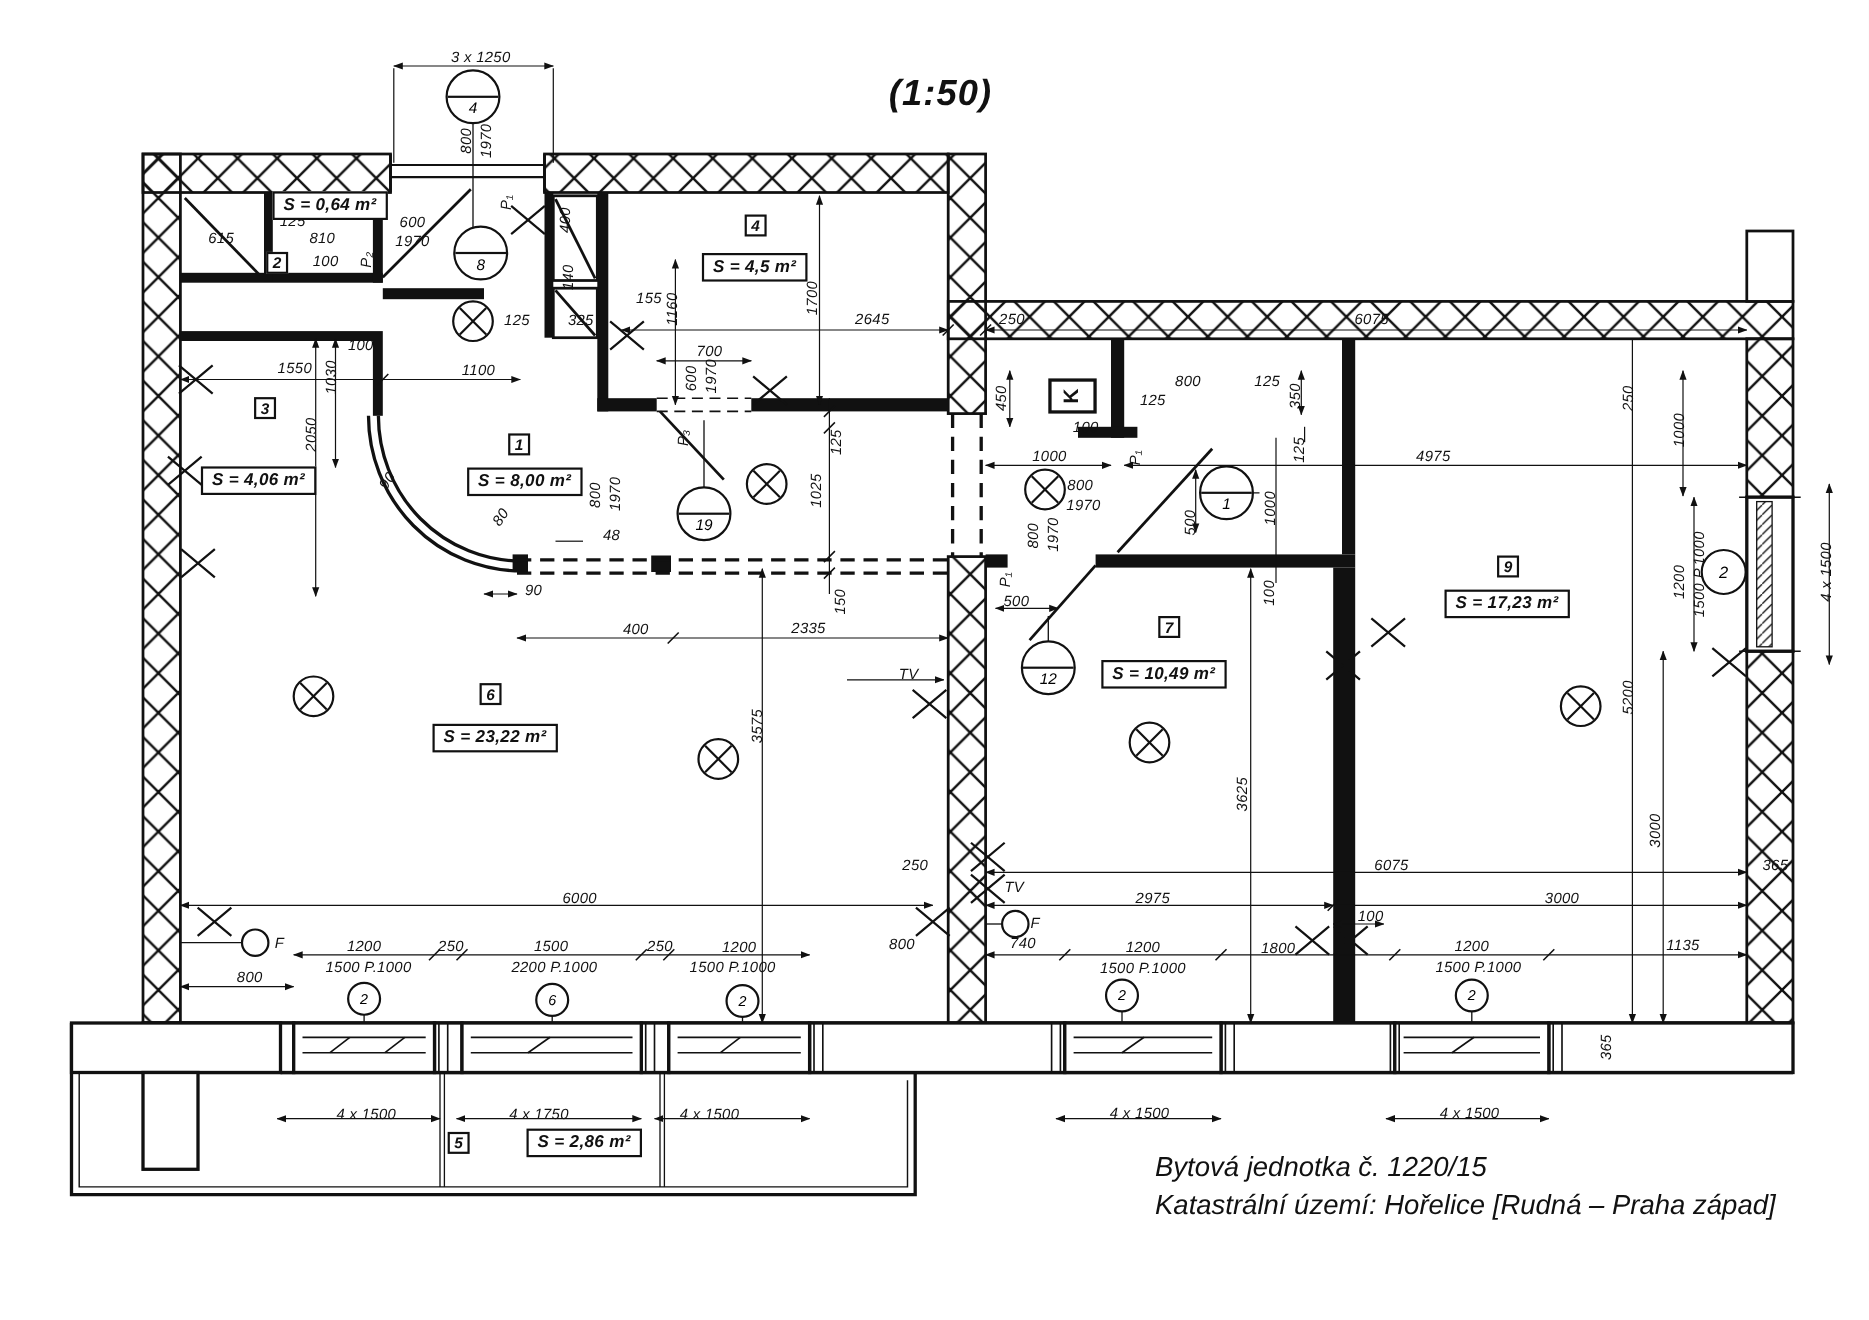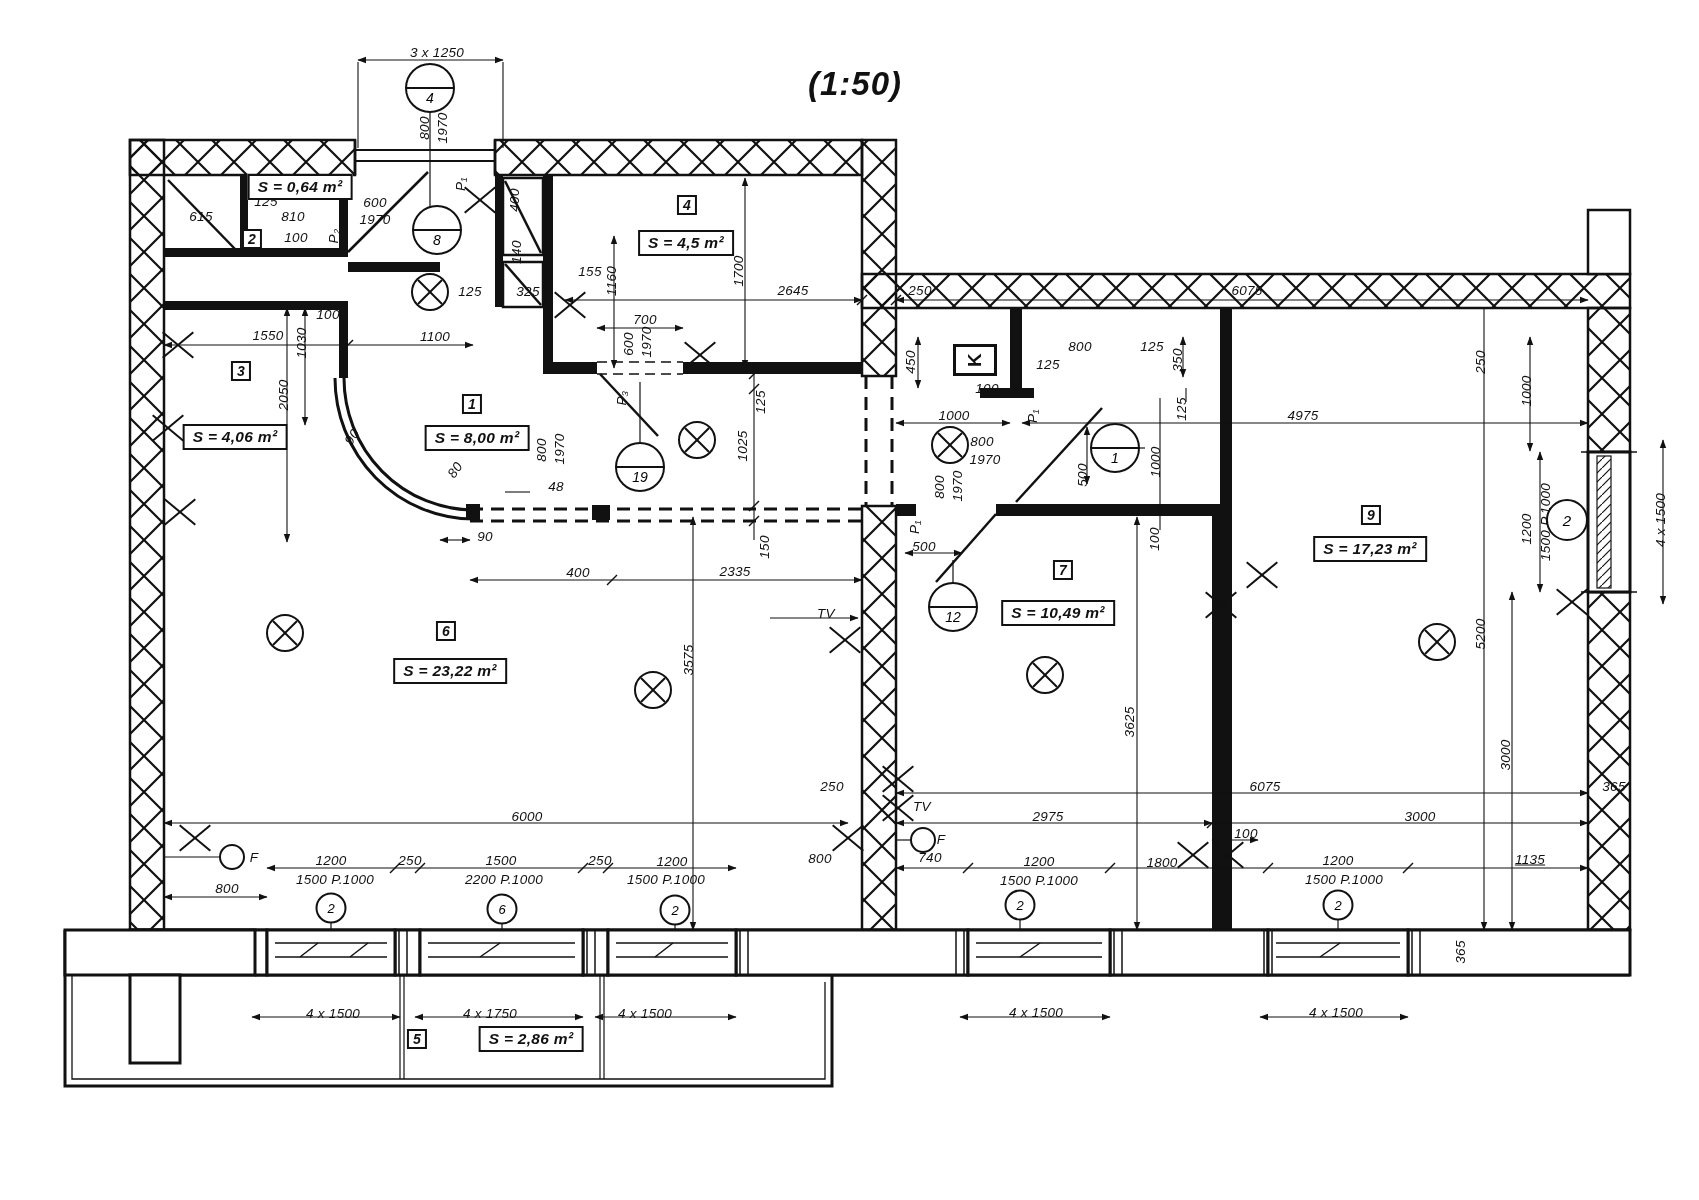--- a/index.html
+++ b/index.html
@@ -268,20 +268,22 @@
           <line x1="749" y1="394" x2="759" y2="384"></line>
       <line x1="749" y1="511" x2="759" y2="501"></line>
           <line x1="749" y1="526" x2="759" y2="516"></line>
       <line x1="343" y1="350" x2="353" y2="340"></line>
     </g>
   </g>
 </svg>
 
 <div id="overlay">
   <div class="lbl title" style="left:855px;top:84px;">(1:50)</div>
+  <div class="footer" style="left:1050px;top:1062px;">Bytová jednotka č. 1220/15</div>
+  <div class="footer" style="left:1050px;top:1096px;">Katastrální území: Hořelice [Rudná – Praha západ]</div>
 <div class="lbl" style="left: 437px; top: 52px;">3 x 1250</div>
       <div class="lbl" style="left: 424px; top: 128px; transform: translate(-50%, -50%) rotate(-90deg);">800</div>
       <div class="lbl" style="left: 442px; top: 128px; transform: translate(-50%, -50%) rotate(-90deg);">1970</div>
       <div class="lbl" style="left: 201px; top: 216px;">615</div>
       <div class="lbl" style="left: 266px; top: 201px;">125</div>
       <div class="lbl" style="left: 293px; top: 216px;">810</div>
       <div class="lbl" style="left: 296px; top: 237px;">100</div>
       <div class="lbl" style="left: 375px; top: 202px;">600</div>
       <div class="lbl" style="left: 375px; top: 219px;">1970</div>
       <div class="lbl" style="left: 460px; top: 184px; transform: translate(-50%, -50%) rotate(-90deg);">P₁</div>
@@ -364,21 +366,21 @@
       <div class="lbl" style="left: 600px; top: 860px;">250</div>
       <div class="lbl" style="left: 672px; top: 861px;">1200</div>
       <div class="lbl" style="left: 666px; top: 879px;">1500 P.1000</div>
       <div class="lbl" style="left: 820px; top: 858px;">800</div>
       <div class="lbl" style="left: 930px; top: 857px;">740</div>
       <div class="lbl" style="left: 1039px; top: 861px;">1200</div>
       <div class="lbl" style="left: 1039px; top: 880px;">1500 P.1000</div>
       <div class="lbl" style="left: 1162px; top: 862px;">1800</div>
       <div class="lbl" style="left: 1338px; top: 860px;">1200</div>
       <div class="lbl" style="left: 1344px; top: 879px;">1500 P.1000</div>
-      <div class="lbl" style="left: 1530px; top: 859px; text-decoration: underline;">1135</div>
+      <div class="lbl" style="left: 1530px; top: 859px;">1135</div>
       <div class="lbl" style="left: 1460px; top: 952px; transform: translate(-50%, -50%) rotate(-90deg);">365</div>
       <div class="lbl" style="left: 333px; top: 1013px;">4 x 1500</div>
       <div class="lbl" style="left: 490px; top: 1013px;">4 x 1750</div>
       <div class="lbl" style="left: 645px; top: 1013px;">4 x 1500</div>
       <div class="lbl" style="left: 1036px; top: 1012px;">4 x 1500</div>
       <div class="lbl" style="left: 1336px; top: 1012px;">4 x 1500</div>
       <div class="lbl rbox" style="left: 472px; top: 404px;">1</div>
       <div class="lbl sbox" style="left: 477px; top: 438px;">S = 8,00 m²</div>
       <div class="lbl rbox" style="left: 252px; top: 239px;">2</div>
       <div class="lbl sbox" style="left: 300px; top: 187px;">S = 0,64 m²</div>

